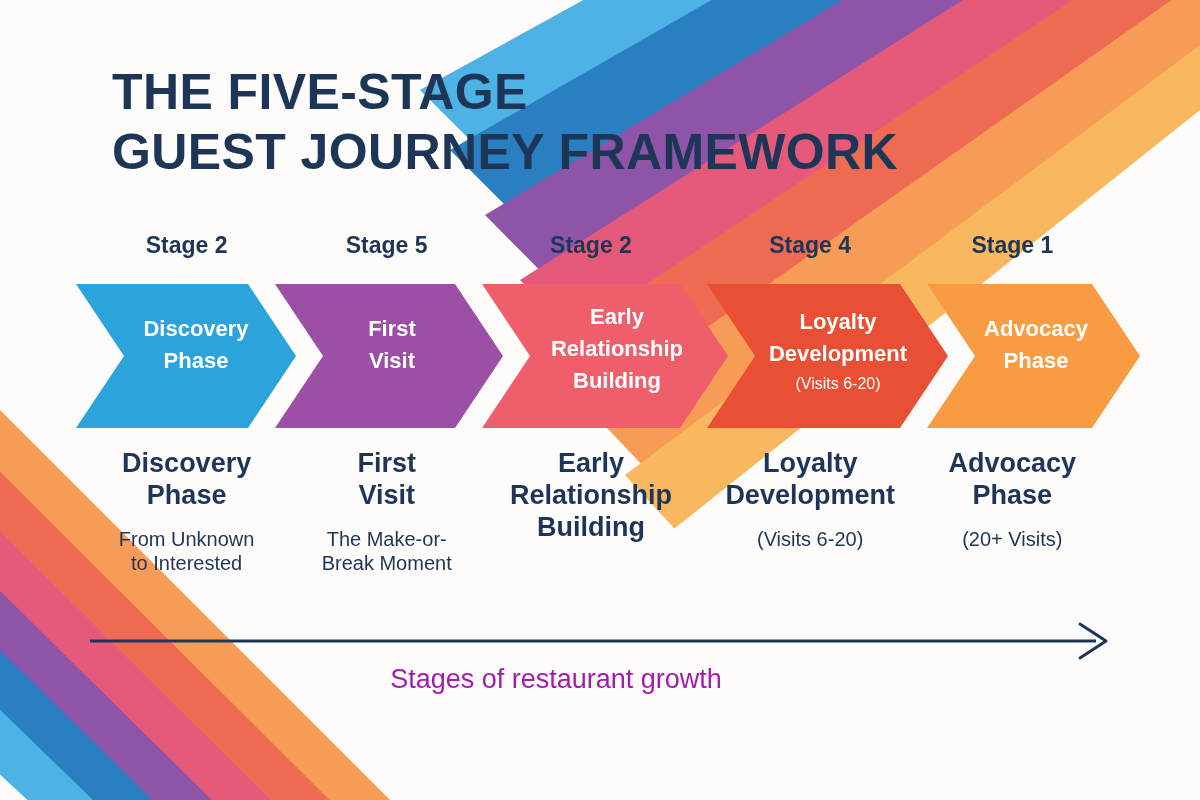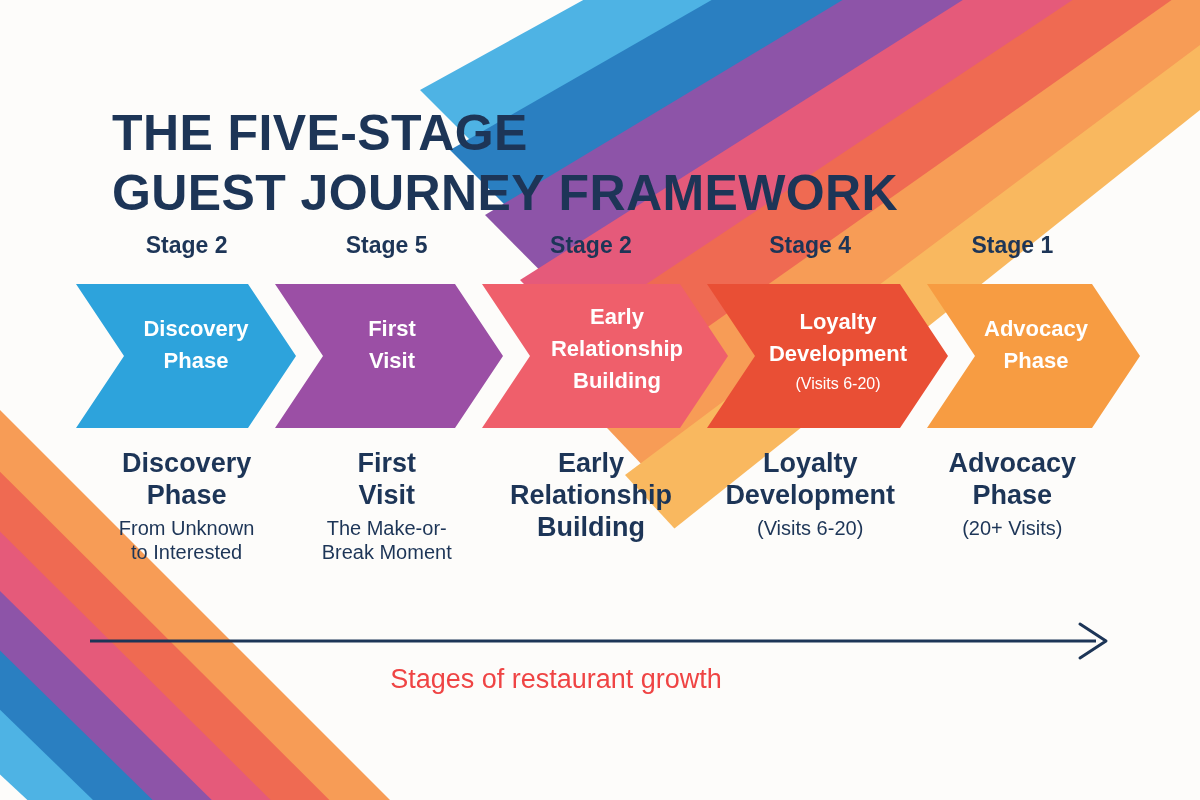--- a/index.html
+++ b/index.html
@@ -33,21 +33,20 @@
     width: 1200px;
     height: 800px;
   }
 
   
   .title-block {
     position: absolute;
     left: 112px;
     top: 62px;
     width: 900px;
-    margin-top: 41px;
   }
   .title-line {
     font-size: 50px;
     font-weight: bold;
     letter-spacing: 0.4px;
     line-height: 1.20;
     color: #1d3557;
     text-transform: uppercase;
     white-space: nowrap;
   }
@@ -114,21 +113,21 @@
     text-align: center;
   }
   .desc-title {
     font-size: 27px;
     font-weight: bold;
     line-height: 1.18;
     color: #1d3557;
     white-space: pre-line;
   }
   .desc-sub {
-    margin-top: 4px;
+    margin-top: 15px;
     font-size: 20px;
     font-weight: 400;
     line-height: 1.22;
     color: #1d3557;
     white-space: pre-line;
   }
 
   
   .axis-arrow {
     position: absolute;
@@ -143,21 +142,21 @@
     height: 46px;
   }
   .axis-caption {
     position: absolute;
     left: 0;
     top: 664px;
     width: 1112px;
     text-align: center;
     font-size: 27px;
     font-weight: 500;
-    color: #ef4444;
+    color: #a21caf;
   }
 </style>
 </head>
 <body>
 
 <div id="infographic">
 
   <div class="ribbon-layer">
     <svg viewBox="0 0 1200 800" xmlns="http://www.w3.org/2000/svg" aria-hidden="true">
 

